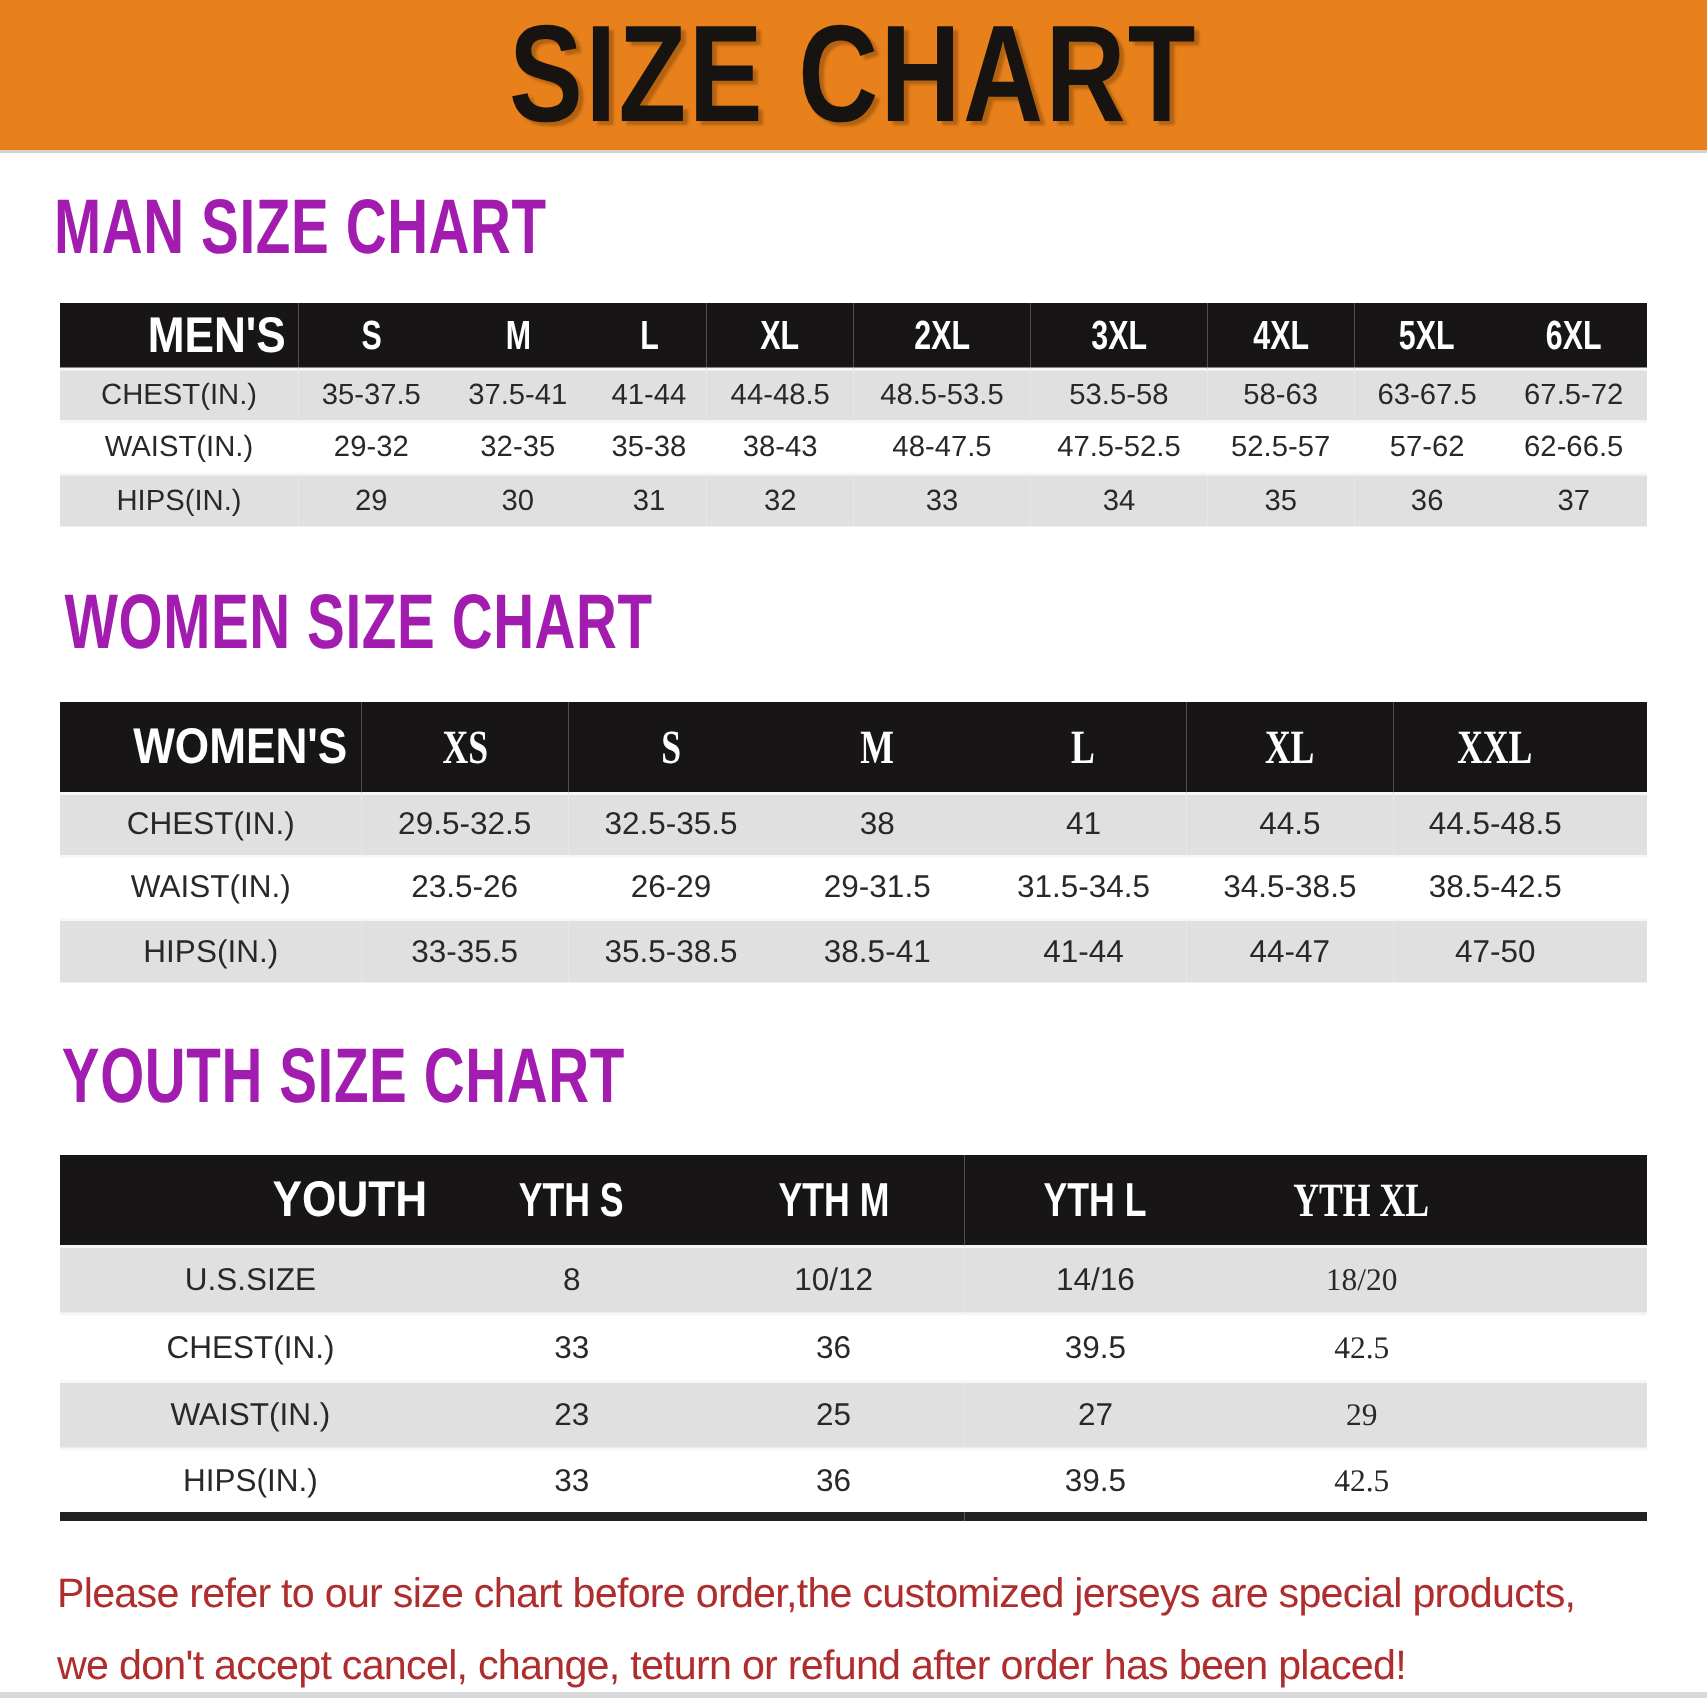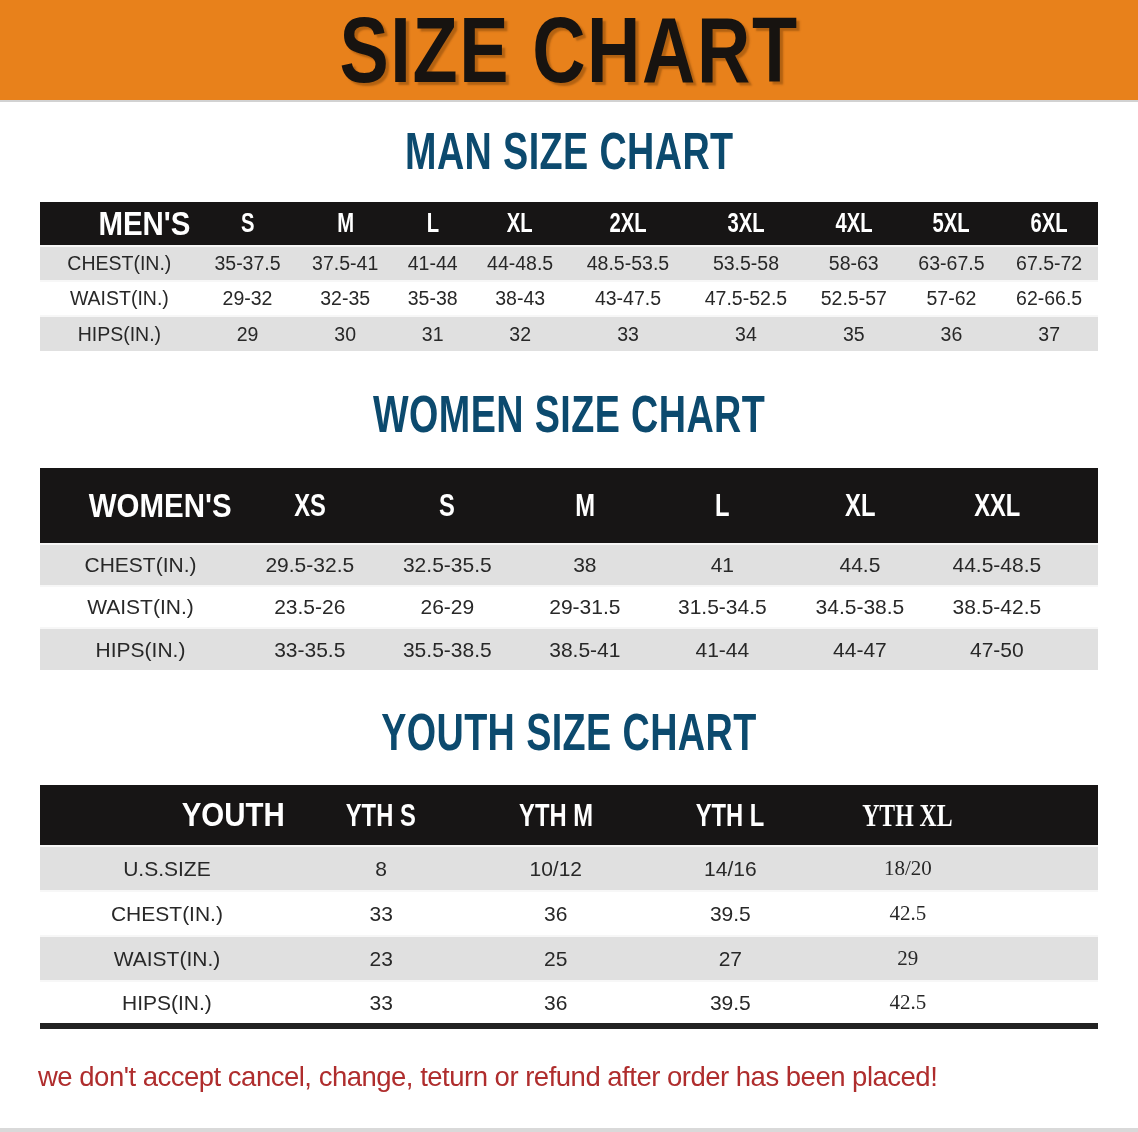--- a/index.html
+++ b/index.html
@@ -13,21 +13,21 @@
     display:flex; align-items:center; justify-content:center;
     border-bottom:2px solid #d2d2d2;
   }
   .banner-title {
     display:inline-block; font-weight:bold; font-size:90px; letter-spacing:2px;
     color:var(--title_black,#171310);
     transform:scale(0.82,1.02);
     text-shadow:4px 3px 2px rgba(80,40,0,0.35);
     white-space:nowrap;
   }
-  .section-heading { text-align:center; color:#0c4a6e; }
+  .section-heading { color:#a21caf; }
   .section-heading .ht {
     display:inline-block; font-weight:bold; font-size:46px;
     transform:scale(0.82,1.12); letter-spacing:0.5px; white-space:nowrap;
   }
   .h-man   { margin-top:22px; }
   .h-women { margin-top:36px; }
   .h-youth { margin-top:35px; }
 
   .tablewrap { margin:0 40px; }
   .tw-men   { margin-top:24px; }
@@ -49,24 +49,24 @@
   
   .table-men { table-layout:auto; }
   .table-men thead tr { height:44px; }
   .table-men tbody tr { height:35px; }
   .table-men th.corner { width:15%; font-size:31px; }
   .table-men th { font-size:23px; }
   .table-men td { font-size:19.5px; }
 
   
   .table-women { table-layout:fixed; }
-  .table-women thead tr { height:76px; }
+  .table-women thead tr { height:61px; }
   .table-women tbody tr { height:42px; }
   .table-women th.corner { width:19%; font-size:31px; }
-  .table-women th:nth-child(n+2) { width:13%; }
+  .table-women th:nth-child(n+2) { width:13%;font-family:Liberation Serif, serif; }
   .table-women th:last-child { width:16%; }
   .table-women th:last-child, .table-women td:last-child { padding-right:39px; }
   .table-women th { font-size:27px; }
   .table-women td { font-size:21px; }
 
   
   .table-youth { table-layout:fixed; border-bottom:6px solid #222222; }
   .table-youth thead tr { height:61px; }
   .table-youth tbody tr { height:45px; }
   .table-youth th.corner { width:24%; font-size:31px; }
@@ -120,21 +120,21 @@
           <td><span class="cell-text">58-63</span></td>
           <td><span class="cell-text">63-67.5</span></td>
           <td><span class="cell-text">67.5-72</span></td>
         </tr>
         <tr>
           <td class="rowlabel"><span class="cell-text">WAIST(IN.)</span></td>
           <td><span class="cell-text">29-32</span></td>
           <td><span class="cell-text">32-35</span></td>
           <td><span class="cell-text">35-38</span></td>
           <td><span class="cell-text">38-43</span></td>
-          <td><span class="cell-text">43-47.5</span></td>
+          <td><span class="cell-text">48-47.5</span></td>
           <td><span class="cell-text">47.5-52.5</span></td>
           <td><span class="cell-text">52.5-57</span></td>
           <td><span class="cell-text">57-62</span></td>
           <td><span class="cell-text">62-66.5</span></td>
         </tr>
         <tr>
           <td class="rowlabel"><span class="cell-text">HIPS(IN.)</span></td>
           <td><span class="cell-text">29</span></td>
           <td><span class="cell-text">30</span></td>
           <td><span class="cell-text">31</span></td>
@@ -238,16 +238,17 @@
           <td><span class="cell-text">33</span></td>
           <td><span class="cell-text">36</span></td>
           <td><span class="cell-text">39.5</span></td>
           <td><span class="cell-text">42.5</span></td>
         </tr>
       </tbody>
     </table>
 </div>
 
 <div class="footer-note">
+  <div>Please refer to our size chart before order,the customized jerseys are special products,</div>
   <div>we don't accept cancel, change, teturn or refund after order has been placed!</div>
 </div>
 
 <div class="bottom-edge"></div>
 
 </body></html>

